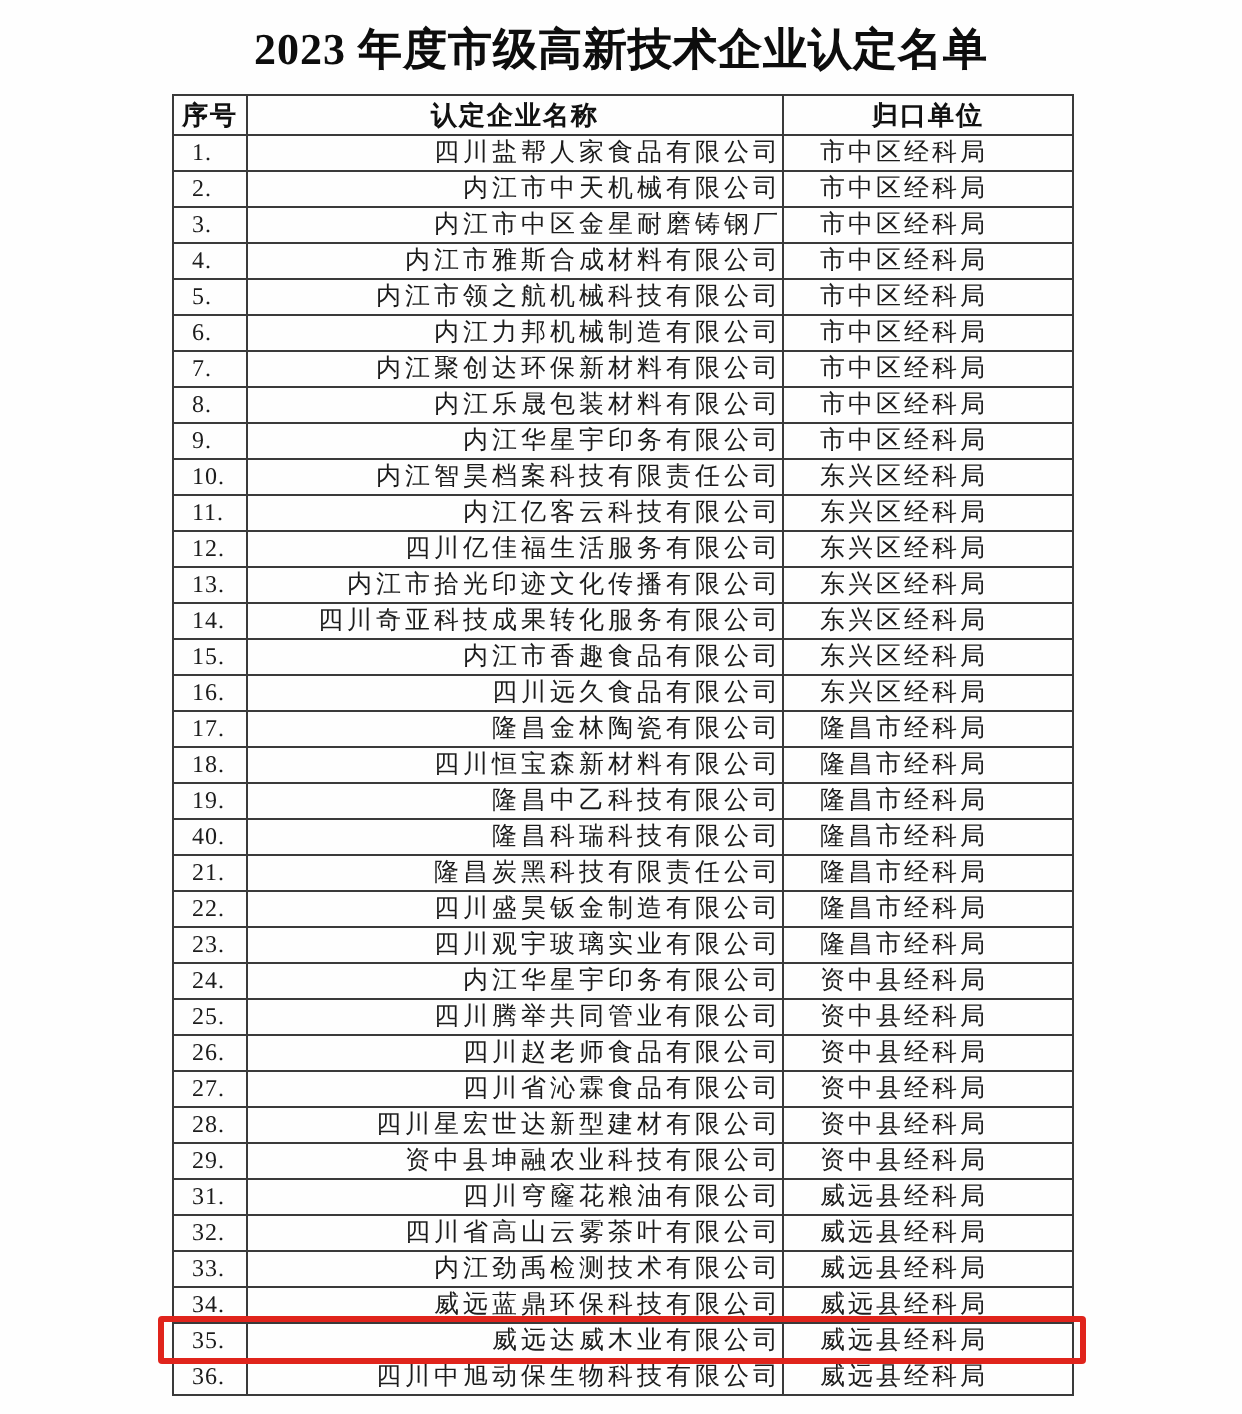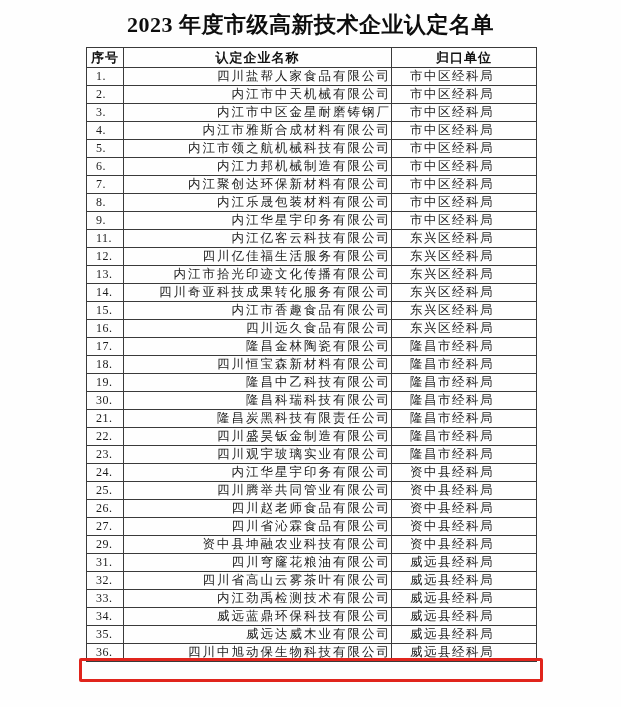--- a/index.html
+++ b/index.html
@@ -125,20 +125,25 @@
             <td class="col-no">8.</td>
             <td class="col-name">内江乐晟包装材料有限公司</td>
             <td class="col-unit">市中区经科局</td>
           </tr>
           <tr>
             <td class="col-no">9.</td>
             <td class="col-name">内江华星宇印务有限公司</td>
             <td class="col-unit">市中区经科局</td>
           </tr>
           <tr>
+            <td class="col-no">10.</td>
+            <td class="col-name">内江智昊档案科技有限责任公司</td>
+            <td class="col-unit">东兴区经科局</td>
+          </tr>
+          <tr>
             <td class="col-no">11.</td>
             <td class="col-name">内江亿客云科技有限公司</td>
             <td class="col-unit">东兴区经科局</td>
           </tr>
           <tr>
             <td class="col-no">12.</td>
             <td class="col-name">四川亿佳福生活服务有限公司</td>
             <td class="col-unit">东兴区经科局</td>
           </tr>
           <tr>
@@ -170,21 +175,21 @@
             <td class="col-no">18.</td>
             <td class="col-name">四川恒宝森新材料有限公司</td>
             <td class="col-unit">隆昌市经科局</td>
           </tr>
           <tr>
             <td class="col-no">19.</td>
             <td class="col-name">隆昌中乙科技有限公司</td>
             <td class="col-unit">隆昌市经科局</td>
           </tr>
           <tr>
-            <td class="col-no">30.</td>
+            <td class="col-no">40.</td>
             <td class="col-name">隆昌科瑞科技有限公司</td>
             <td class="col-unit">隆昌市经科局</td>
           </tr>
           <tr>
             <td class="col-no">21.</td>
             <td class="col-name">隆昌炭黑科技有限责任公司</td>
             <td class="col-unit">隆昌市经科局</td>
           </tr>
           <tr>
             <td class="col-no">22.</td>
@@ -207,20 +212,25 @@
             <td class="col-unit">资中县经科局</td>
           </tr>
           <tr>
             <td class="col-no">26.</td>
             <td class="col-name">四川赵老师食品有限公司</td>
             <td class="col-unit">资中县经科局</td>
           </tr>
           <tr>
             <td class="col-no">27.</td>
             <td class="col-name">四川省沁霖食品有限公司</td>
+            <td class="col-unit">资中县经科局</td>
+          </tr>
+          <tr>
+            <td class="col-no">28.</td>
+            <td class="col-name">四川星宏世达新型建材有限公司</td>
             <td class="col-unit">资中县经科局</td>
           </tr>
           <tr>
             <td class="col-no">29.</td>
             <td class="col-name">资中县坤融农业科技有限公司</td>
             <td class="col-unit">资中县经科局</td>
           </tr>
           <tr>
             <td class="col-no">31.</td>
             <td class="col-name">四川穹窿花粮油有限公司</td>

